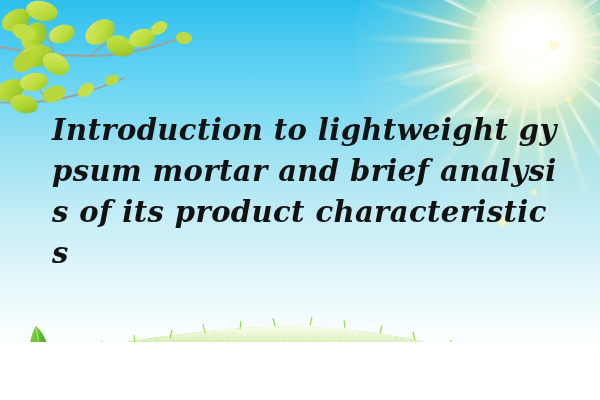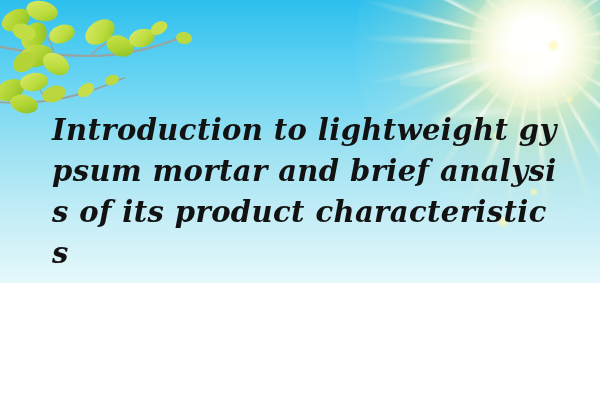--- a/index.html
+++ b/index.html
@@ -8,21 +8,21 @@
     padding: 0;
     background: #ffffff;
   }
   body {
     font-family: "DejaVu Sans", sans-serif;
   }
 
   .banner {
     position: relative;
     width: 600px;
-    height: 283px;
+    height: 342px;
     overflow: hidden;
     background: #15803d;
   }
 
   
   .sky {
     position: absolute;
     left: 0; top: 0;
     width: 600px;
     height: 400px;

